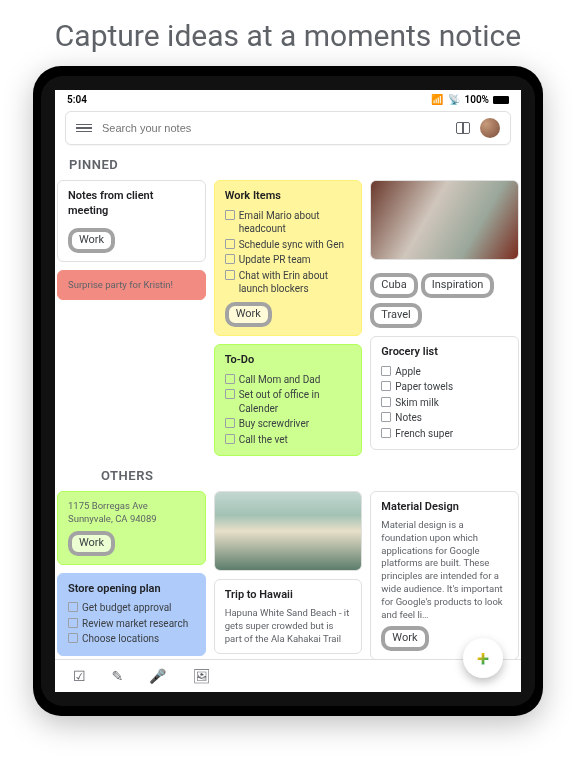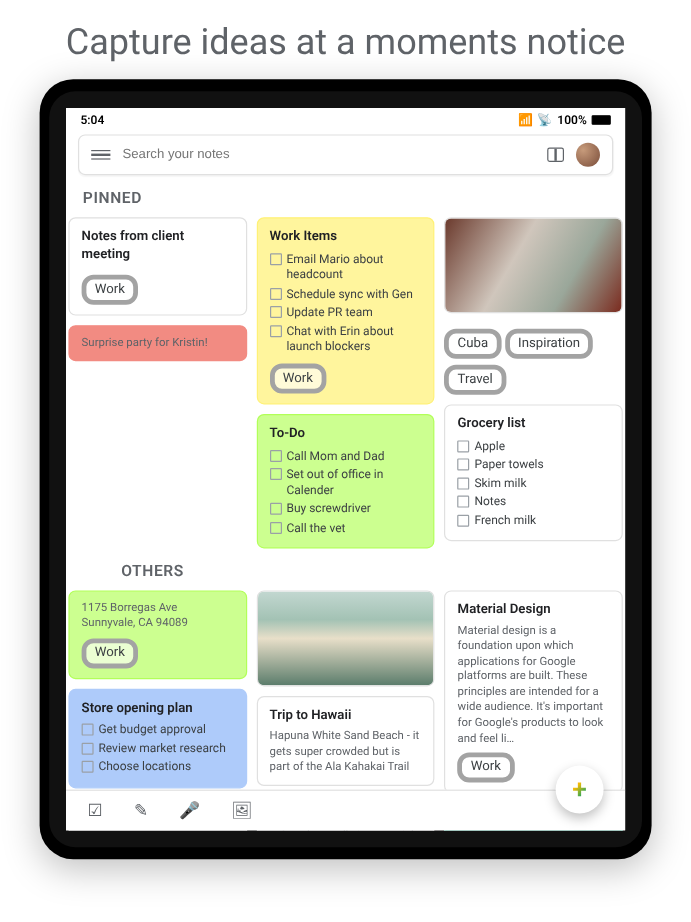--- a/index.html
+++ b/index.html
@@ -173,21 +173,21 @@
               <div class="car-photo"></div>
             </div>
             <div class="note tags-block" style="border: none; padding: 0px;"><span class="tag">Cuba</span><span class="tag">Inspiration</span><span class="tag">Travel</span></div>
             <div class="note">
               <div class="note-title">Grocery list</div>
               <ul class="checklist">
                 <li>Apple</li>
                 <li>Paper towels</li>
                 <li>Skim milk</li>
                 <li>Notes</li>
-                <li>French milk</li>
+                <li>French super</li>
               </ul>
             </div>
           </div>
   </div>
 
   <div class="section-label" style="margin-top:4px;margin-left:32px;">OTHERS</div>
   <div class="columns">
     <div class="col" id="others-c0">
             <div class="note green"><div class="note-body">1175 Borregas Ave
 Sunnyvale, CA 94089</div><span class="tag">Work</span></div>

